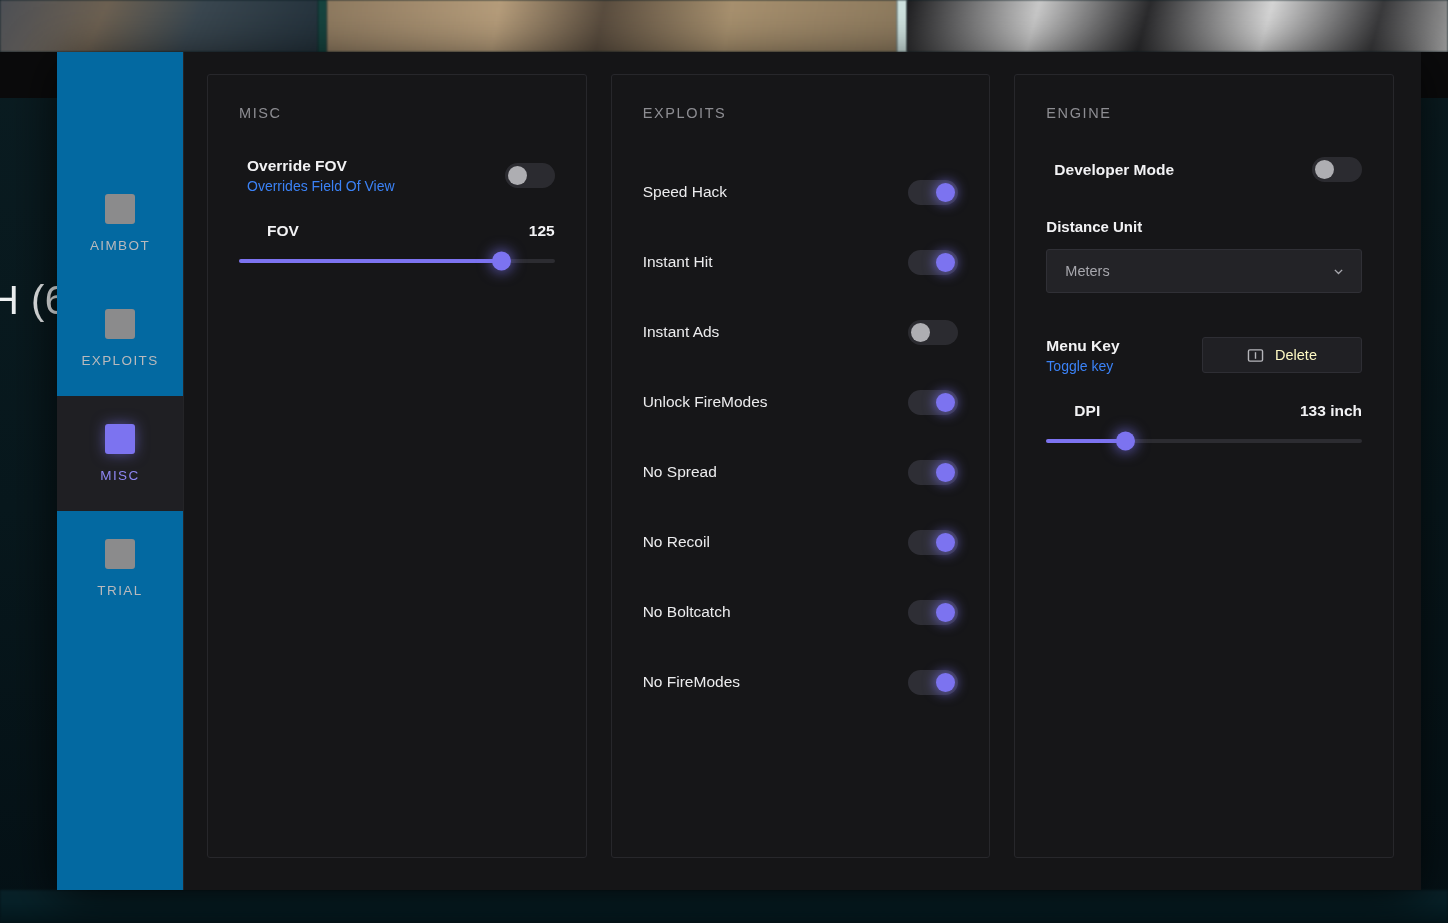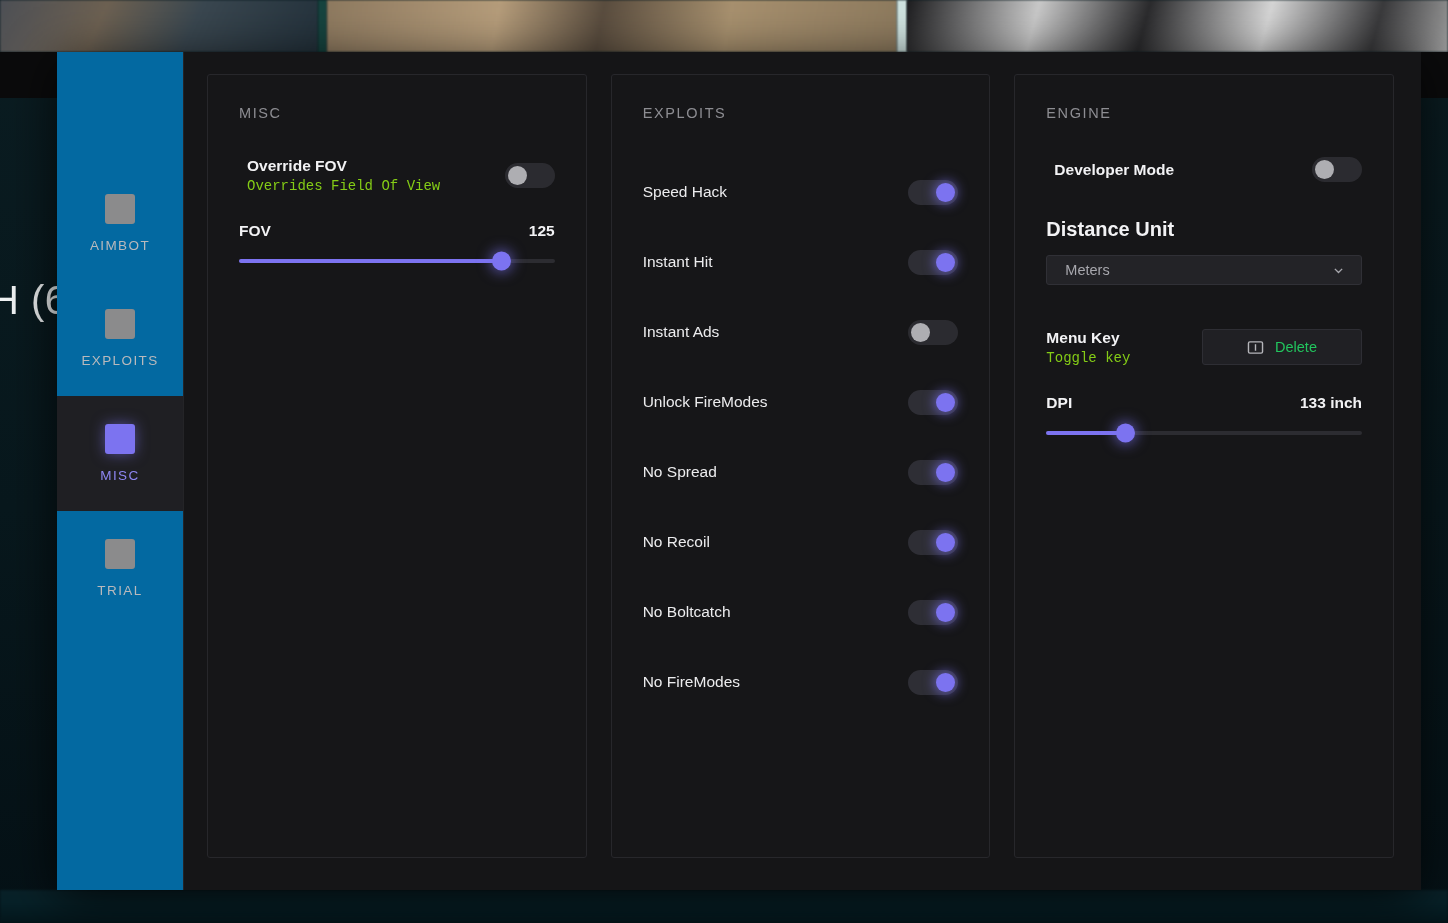--- a/index.html
+++ b/index.html
@@ -134,22 +134,21 @@
     margin-left: 8px;
   }
   .row-text { display: flex; flex-direction: column; gap: 3px; }
   .row-label {
     font-size: 15.5px;
     font-weight: bold;
     color: #f2f2f4;
   }
   .row-sub {
     font-size: 14px;
-    color: #84cc16;
-    font-family: Liberation Mono, monospace;
+    color: #3b82f6;
   }
 
   
   .toggle {
     position: relative;
     width: 50px;
     height: 25px;
     border-radius: 13px;
     background: #2b2b30;
     cursor: pointer;
@@ -172,20 +171,21 @@
     box-shadow: 0 0 12px 2px rgba(124,115,240,0.65);
   }
 
   
   .slider-block { margin-top: 28px; }
   .slider-head {
     display: flex;
     align-items: center;
     justify-content: space-between;
     margin-bottom: 19px;
+    margin-left: 28px;
   }
   .slider-name { font-size: 15.5px; font-weight: bold; color: #f2f2f4; }
   .slider-value { font-size: 15.5px; font-weight: bold; color: #f2f2f4; }
   .slider-track {
     position: relative;
     height: 4px;
     border-radius: 2px;
     background: #2c2c31;
     cursor: pointer;
   }
@@ -208,27 +208,27 @@
     cursor: pointer;
   }
 
   
   .exploit-row { height: 70px; display: flex; align-items: center; justify-content: space-between; }
   .exploit-row .row-label { font-size: 15.5px; font-weight: normal; color: #ececee; }
 
   
   .field-block { margin-top: 36px; }
   .field-label {
-    font-size: 20px;
+    font-size: 15px;
     font-weight: bold;
     color: #f2f2f4;
     margin-bottom: 14px;
   }
   .dropdown {
-    height: 30px;
+    height: 44px;
     background: #232327;
     border: 1px solid #303036;
     border-radius: 3px;
     display: flex;
     align-items: center;
     justify-content: space-between;
     padding: 0 16px 0 18px;
     cursor: pointer;
   }
   .dropdown-value { font-size: 14.5px; color: #a7a7ad; }
@@ -247,21 +247,21 @@
     height: 36px;
     background: #202024;
     border: 1px solid #2e2e34;
     border-radius: 3px;
     display: flex;
     align-items: center;
     justify-content: center;
     gap: 11px;
     cursor: pointer;
   }
-  .keybind-btn .kb-label { font-size: 14.5px; color: #22c55e; }
+  .keybind-btn .kb-label { font-size: 14.5px; color: #fef9c3; }
   .kb-icon { width: 17px; height: 15px; color: #b5b5ba; }
 </style>
 </head>
 <body>
 
 <div id="backdrop">
   <div class="bg-strip bg-a"></div>
   <div class="bg-strip bg-b"></div>
   <div class="bg-strip bg-c"></div>
   <div class="bg-strip bg-d"></div>

